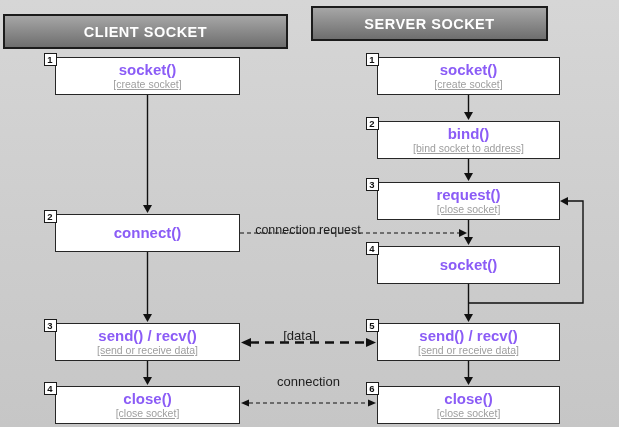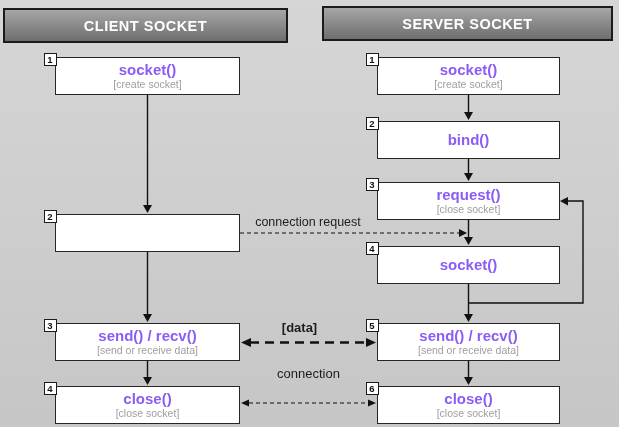--- a/index.html
+++ b/index.html
@@ -8,43 +8,43 @@
     position:relative;width:619px;height:427px;overflow:hidden;
     background:linear-gradient(#d6d6d6,#c6c6c6);
   }
   .header{
     position:absolute;height:35px;box-sizing:border-box;
     border:2.5px solid #1b1b1b;
     background:linear-gradient(#a6a6a6,#6e6e6e);
     color:#fff;font-weight:bold;font-size:14.5px;letter-spacing:.5px;
     display:flex;align-items:center;justify-content:center;
   }
-  #client-header{left:3px;top:8px;width:285px;}
-  #server-header{left:322px;top:6px;width:291px;}
+  #client-header{left:3px;top:14px;width:285px;}
+  #server-header{left:311px;top:6px;width:237px;}
   .node{
     position:absolute;height:38px;box-sizing:border-box;
     background:#fff;border:1.5px solid #262626;
     display:flex;flex-direction:column;align-items:center;justify-content:center;
     line-height:1.05;
   }
   .node-title{font-weight:bold;font-size:15px;color:#8b5cf6;}
-  .node-sub{font-size:10.5px;color:#9e9e9e;margin-top:1.5px;}
+  .node-sub{font-size:10.5px;color:#9e9e9e;margin-top:1.5px;text-decoration:underline;}
   .tab{
     position:absolute;left:-12.5px;top:-5px;width:13px;height:13px;
     box-sizing:border-box;background:#fff;border:1.3px solid #1b1b1b;
     font-size:9.5px;font-weight:bold;color:#111;
     display:flex;align-items:center;justify-content:center;
   }
   .c-col{left:55px;width:185px;}
   .s-col{left:377px;width:183px;}
   svg#arrows{position:absolute;left:0;top:0;}
   .edge-label{
-    position:absolute;text-align:center;color:#1d1d1d;font-size:12.5px;line-height:14px;
+    position:absolute;text-align:center;color:#1d1d1d;font-size:12.5px;line-height:14px;margin-top:8px;
   }
-  .bold-label{font-weight:bold;font-size:13px;text-align:center;}
+  .bold-label{font-weight:normal;font-size:13px;text-align:center;}
 </style>
 </head>
 <body>
 
 <div id="stage">
 
   <svg id="arrows" width="619" height="427" viewBox="0 0 619 427">
     <g stroke="#111" stroke-width="1.4" fill="none">
 
       <line x1="147.5" y1="95" x2="147.5" y2="206"></line>
@@ -87,40 +87,42 @@
   <div class="header" id="client-header">CLIENT SOCKET</div>
   <div class="header" id="server-header">SERVER SOCKET</div>
 
   <div class="node c-col" style="top:57px">
     <div class="tab">1</div>
     <div class="node-title">socket()</div>
     <div class="node-sub">[create socket]</div>
   </div>
   <div class="node c-col" style="top:214px">
     <div class="tab">2</div>
+    <div class="node-title">connect()</div>
   </div>
   <div class="node c-col" style="top:323px">
     <div class="tab">3</div>
     <div class="node-title">send() / recv()</div>
     <div class="node-sub">[send or receive data]</div>
   </div>
   <div class="node c-col" style="top:386px">
     <div class="tab">4</div>
     <div class="node-title">close()</div>
     <div class="node-sub">[close socket]</div>
   </div>
 
   <div class="node s-col" style="top:57px">
     <div class="tab">1</div>
     <div class="node-title">socket()</div>
     <div class="node-sub">[create socket]</div>
   </div>
   <div class="node s-col" style="top:121px">
     <div class="tab">2</div>
     <div class="node-title">bind()</div>
+    <div class="node-sub">[bind socket to address]</div>
   </div>
   <div class="node s-col" style="top:182px">
     <div class="tab">3</div>
     <div class="node-title">request()</div>
     <div class="node-sub">[close socket]</div>
   </div>
   <div class="node s-col" style="top:246px">
     <div class="tab">4</div>
     <div class="node-title">socket()</div>
   </div>

